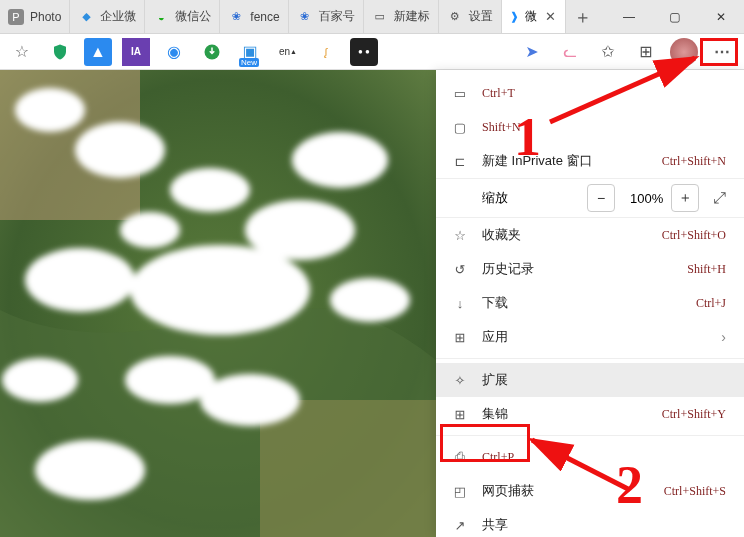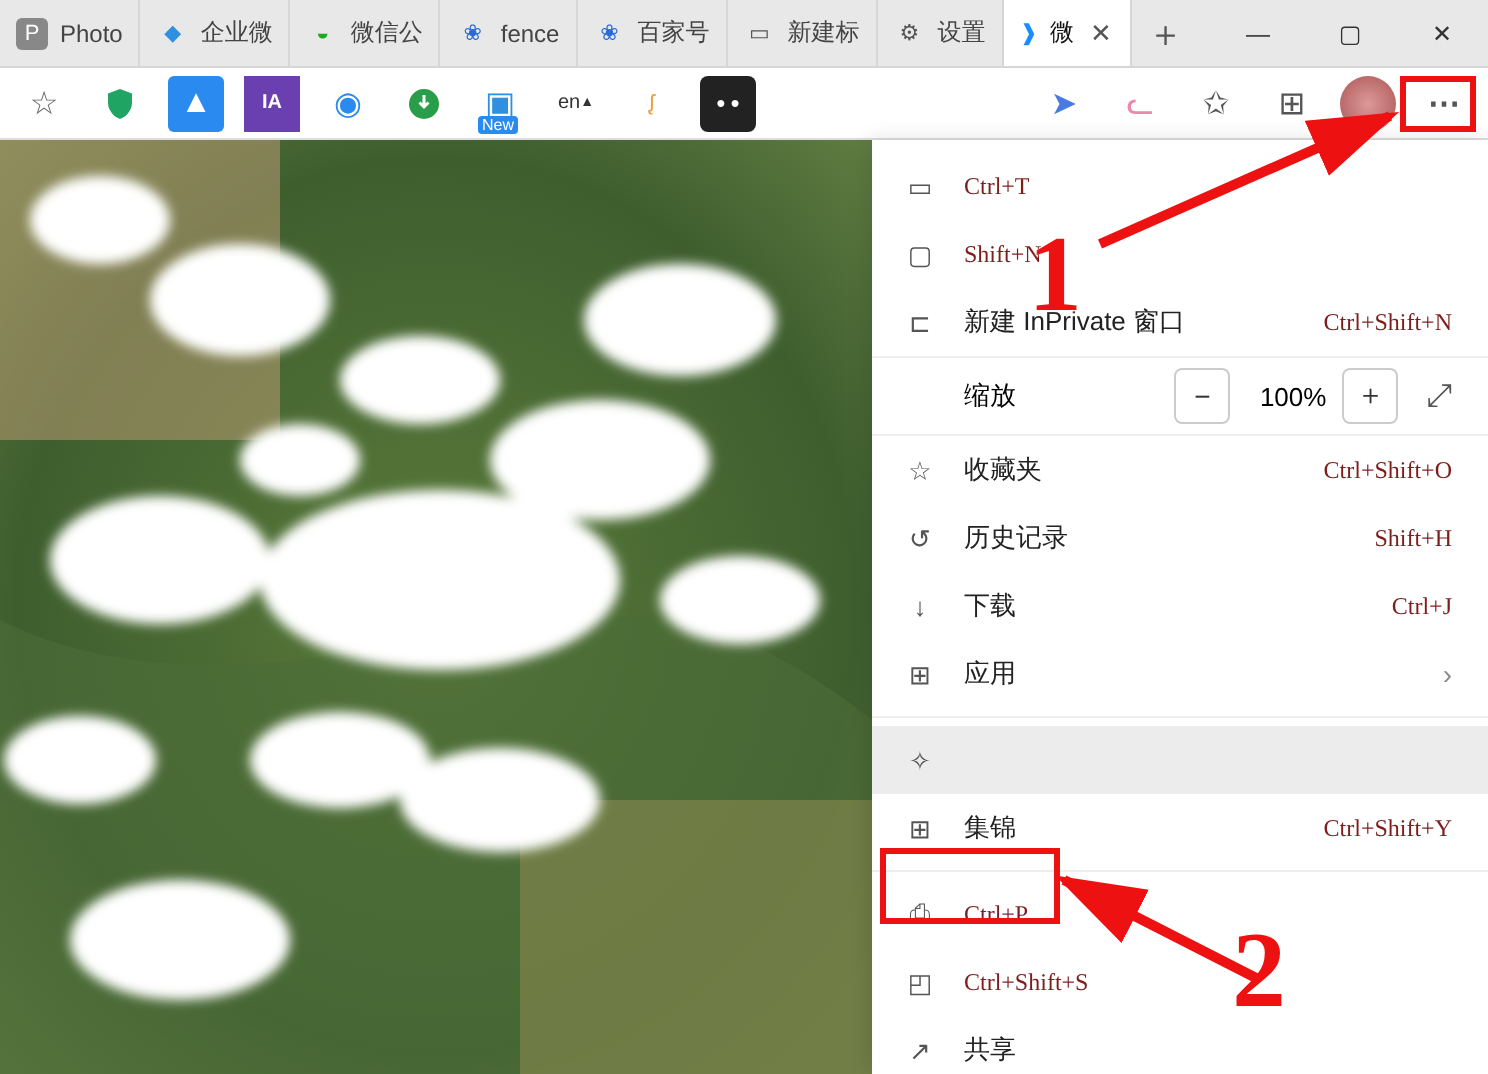--- a/index.html
+++ b/index.html
@@ -296,33 +296,35 @@
       <span class="mi-shortcut">Ctrl+J</span>
     </div>
     <div class="mi">
       <span class="mi-icon">⊞</span>
       <span class="mi-label">应用</span>
       <span class="chevron">›</span>
     </div>
     <div class="sep"></div>
     <div class="mi highlight">
       <span class="mi-icon">✧</span>
+      <span class="mi-label">扩展</span>
     </div>
     <div class="mi">
       <span class="mi-icon">⊞</span>
       <span class="mi-label">集锦</span>
       <span class="mi-shortcut">Ctrl+Shift+Y</span>
     </div>
     <div class="sep"></div>
     <div class="mi">
       <span class="mi-icon">⎙</span>
       <span class="mi-shortcut">Ctrl+P</span>
     </div>
     <div class="mi">
       <span class="mi-icon">◰</span>
+      <span class="mi-label">网页捕获</span>
       <span class="mi-shortcut">Ctrl+Shift+S</span>
     </div>
     <div class="mi">
       <span class="mi-icon">↗</span>
       <span class="mi-label">共享</span>
     </div>
   </div>
 </div>
 
 <div class="red-box more-btn-highlight"></div>

